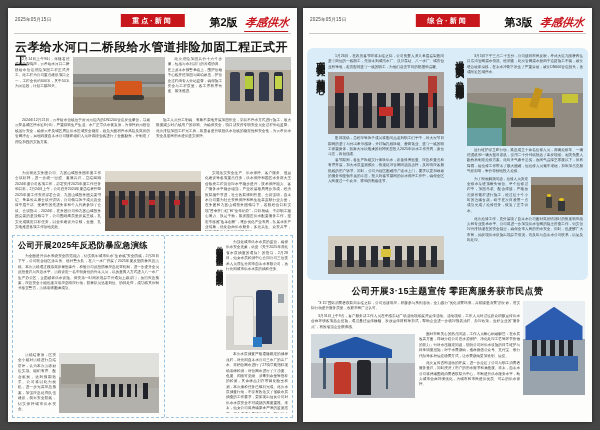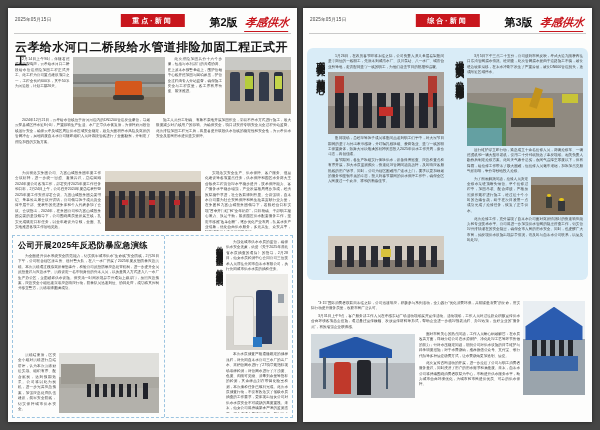--- a/index.html
+++ b/index.html
@@ -299,20 +299,21 @@
                 <i class="f2"></i>
                 <i class="h1"></i>
                 <i class="h2"></i>
               </div>
           </div>
           <p class="body">此次抢修工作，充分展现了自来水公司面对突发情况时的快速响应能力和专业技术水平。公司将进一步加强供水管网的隐患排查工作，切实管理并排除潜在的安全隐患，确保全市人民的用水安全。同时，也提醒广大市民，如发现供水设施出现异常情况，请及时与自来水公司联系，以便及时处理。</p>
         </div>
       </div>
     </div>
 
+    <div class="headline c-head">公司开展3·15主题宣传 零距离服务获市民点赞</div>
     <div class="c-body">
       <div class="photo ph-tent2">
           <i class="can"></i>
           <i class="row"></i>
           <i class="tab"></i>
         </div>
       <p class="body">“3·15”国际消费者权益日来临之际，公司迅速响应，积极参与系列活动，全力践行“优化消费环境，共筑诚意消费”的使命，用实际行动提升服务质量，收获市民广泛认可。</p>
       <p class="body">3月31日上午9点，客户服务部工作人员在孝感东站广场活动现场展开宣传活动。活动现场，工作人员对过往群众积极宣传供水营商环境各项惠企措施，通过悬挂宣传横幅、发放宣传材料等形式，帮助企业进一步梳理报装流程、办理政策，当好企业的“服务员”，有效增强企业获得感。</p>
       <div class="photo ph-tent1">
           <i class="can"></i>

